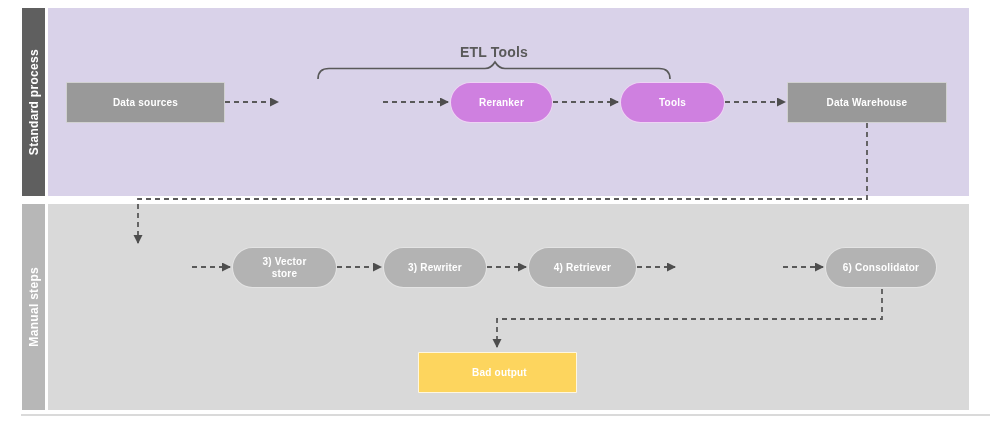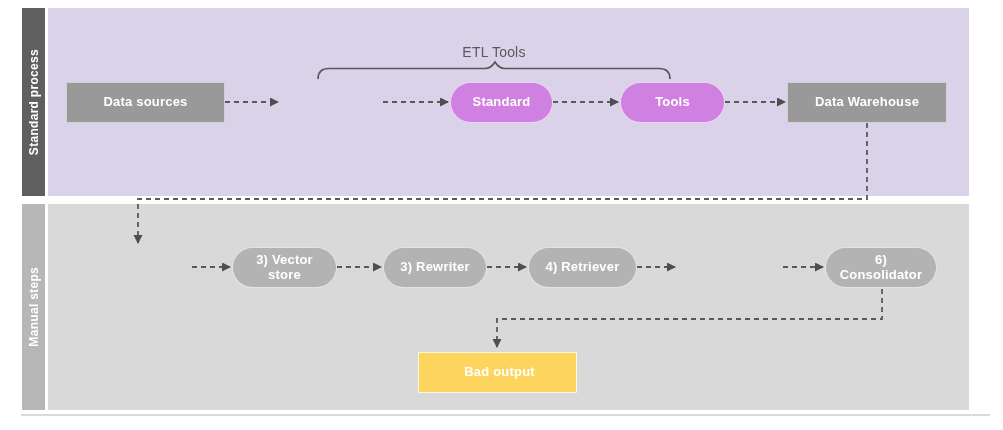--- a/index.html
+++ b/index.html
@@ -43,21 +43,21 @@
   .node {
     position: absolute;
     height: 41px;
     box-sizing: border-box;
     display: flex;
     align-items: center;
     justify-content: center;
     text-align: center;
     color: #ffffff;
     font-weight: 700;
-    font-size: 13px;
+    font-size: 10px;
     line-height: 1.15;
     padding: 2px 12px;
     letter-spacing: .2px;
   }
   .pill { border-radius: 21px; }
   .rect { border-radius: 1px; }
   .n-gray-rect {
     background: var(--gray-rect, #999999);
     border: 1.5px solid rgba(255,255,255,.55);
   }
@@ -73,21 +73,21 @@
     background: var(--yellow-rect, #fdd55e);
     border: 1.5px solid rgba(255,255,255,.8);
   }
   .etl-label {
     position: absolute;
     left: 434px;
     top: 44px;
     width: 120px;
     text-align: center;
     font-size: 14px;
-    font-weight: 400;
+    font-weight: 700;
     color: var(--bracket-text, #595959);
     letter-spacing: .2px;
   }
   .overlay {
     position: absolute;
     left: 0;
     top: 0;
     pointer-events: none;
   }
   .bottom-rule {
@@ -132,21 +132,21 @@
       <path d="M637,267 L675,267" marker-end="url(#arrw)"></path>
       <path d="M783,267 L823,267" marker-end="url(#arrw)"></path>
       <path d="M882,289 L882,319 L497,319 L497,347" marker-end="url(#arrw)"></path>
     </g>
     <path d="M318,79 Q318,68.5 329,68.5 L485,68.5 Q491,68.5 495,62 Q499,68.5 505,68.5 L659,68.5 Q670,68.5 670,79" stroke="#595959" stroke-width="1.7" fill="none"></path>
   </svg>
 
   <div class="etl-label">ETL Tools</div>
 
   <div class="node rect n-gray-rect" style="left:66px;  top:82px; width:159px;">Data sources</div>
-  <div class="node pill n-purple" style="left:450px; top:82px; width:103px;">Standard</div>
+  <div class="node pill n-purple" style="left:450px; top:82px; width:103px;">Reranker</div>
   <div class="node pill n-purple" style="left:620px; top:82px; width:105px;">Tools</div>
   <div class="node rect n-gray-rect" style="left:787px; top:82px; width:160px;">Data Warehouse</div>
 
   <div class="node pill n-gray-pill" style="left:232px; top:247px; width:105px; padding:2px 16px;">3) Vector store</div>
   <div class="node pill n-gray-pill" style="left:383px; top:247px; width:104px;">3) Rewriter</div>
   <div class="node pill n-gray-pill" style="left:528px; top:247px; width:109px;">4) Retriever</div>
   <div class="node pill n-gray-pill" style="left:825px; top:247px; width:112px; padding:2px 13px;">6) Consolidator</div>
   <div class="node rect n-yellow" style="left:418px; top:352px; width:159px;padding-left:16px;">Bad output</div>
 
   <div class="bottom-rule"></div>

